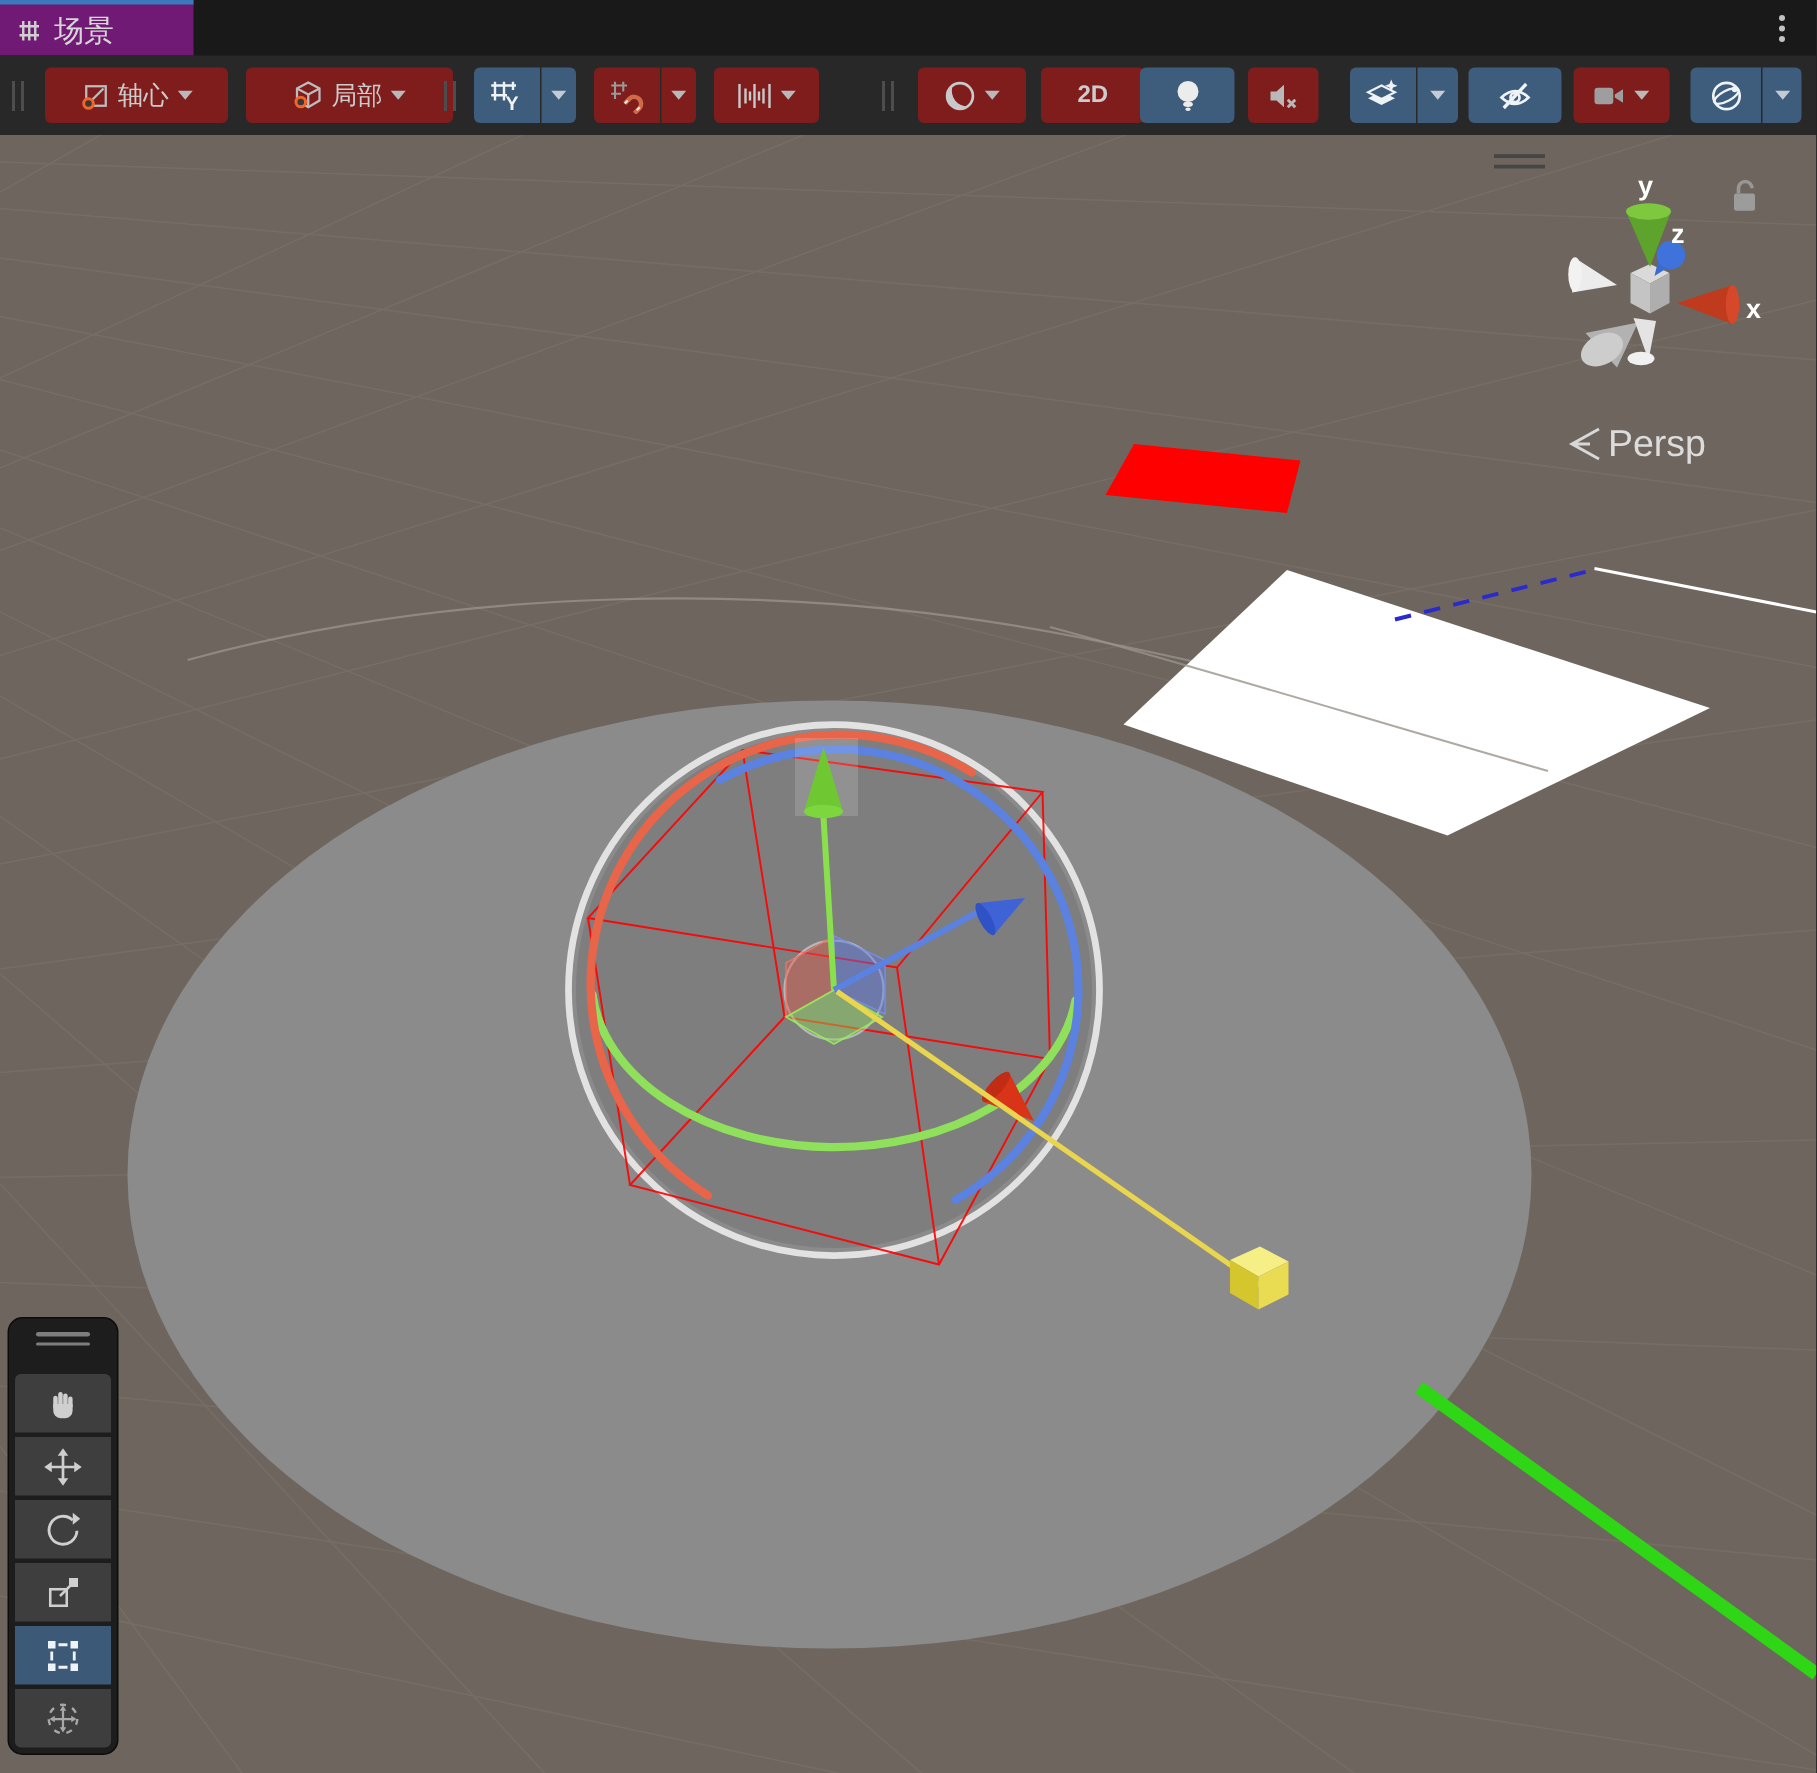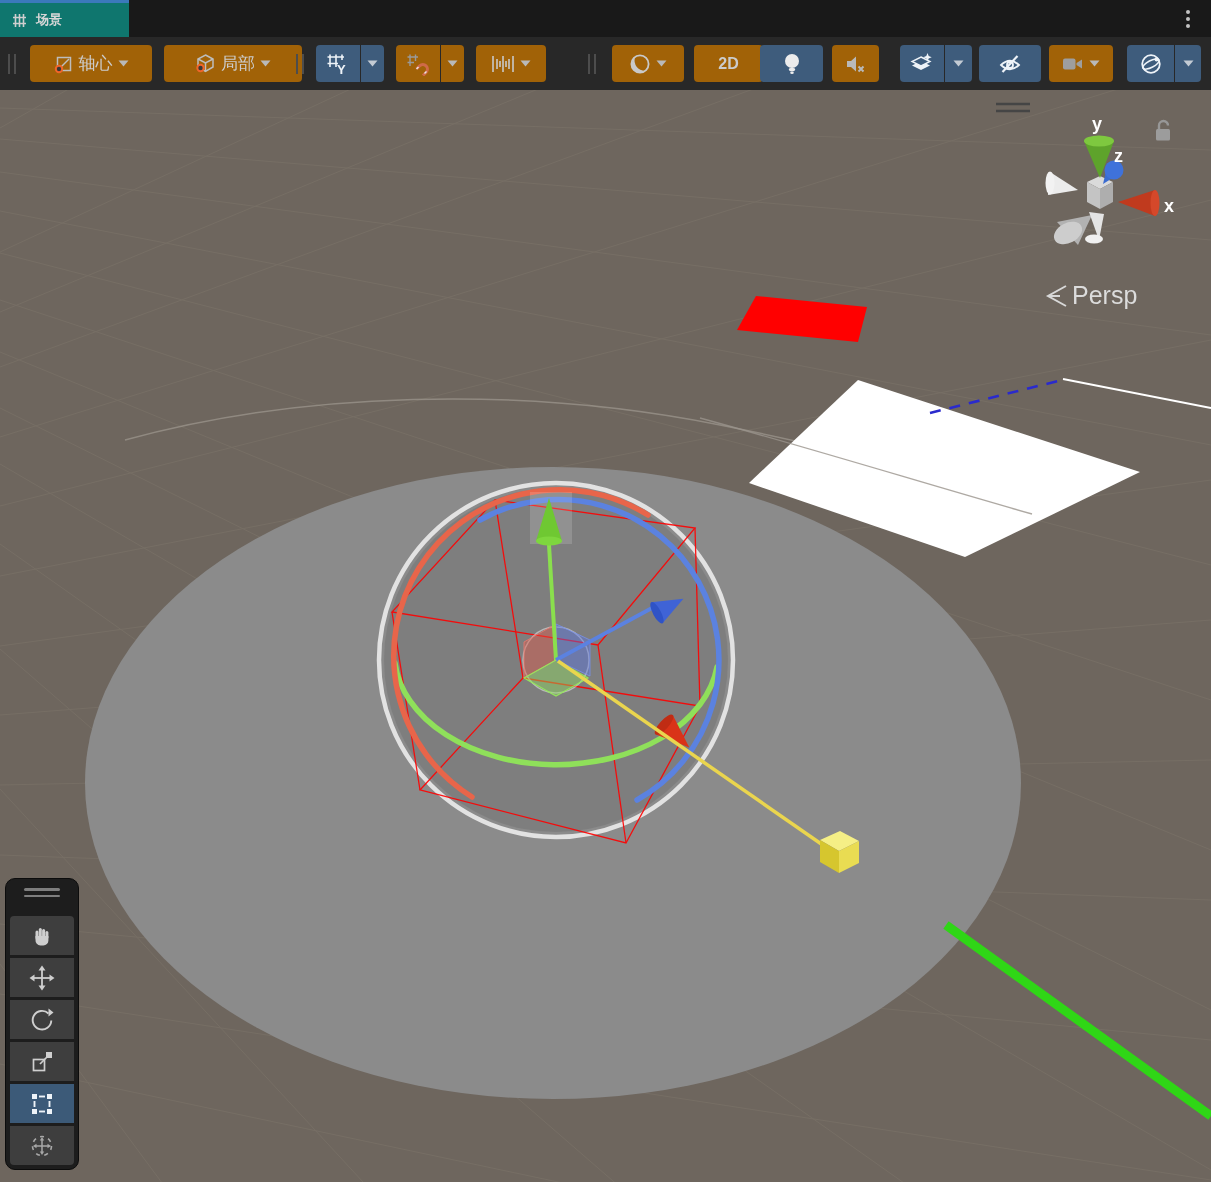--- a/index.html
+++ b/index.html
@@ -1,28 +1,28 @@
 <!DOCTYPE html>
 <html><head>
 <meta charset="utf-8">
 <style>
   html,body{margin:0;padding:0;background:#111;}
   .window{position:relative;width:1211px;height:1182px;overflow:hidden;
     font-family:"Liberation Sans",sans-serif;background:#191919;-webkit-user-select:none;user-select:none;}
   
   .tabbar{position:absolute;left:0;top:0;width:1211px;height:37px;background:#191919;}
-  .tab{position:absolute;left:0;top:0;width:129px;height:37px;background:#0f766e;
+  .tab{position:absolute;left:0;top:0;width:129px;height:37px;background:#701a75;
     border-top:3px solid #3b79bb;box-sizing:border-box;display:flex;align-items:center;
-    gap:8px;padding-left:11px;color:#d6d6d6;font-size:13px;font-weight:bold;}
+    gap:8px;padding-left:11px;color:#d6d6d6;font-size:20px;}
   .kebab{position:absolute;right:16px;top:7px;width:14px;height:24px;display:flex;
     flex-direction:column;align-items:center;justify-content:center;gap:3px;cursor:pointer;}
   .kebab i{width:4px;height:4px;border-radius:50%;background:#c2c2c2;display:block;}
   
   .toolbar{position:absolute;left:0;top:37px;width:1211px;height:53px;background:#282828;}
-  .tbtn{position:absolute;top:8px;height:37px;background:#a16207;border:none;border-radius:4px;
+  .tbtn{position:absolute;top:8px;height:37px;background:#7f1d1d;border:none;border-radius:4px;
     display:flex;align-items:center;justify-content:center;gap:5px;color:#cccccc;
     font-size:17px;font-family:inherit;cursor:pointer;padding:0;box-sizing:border-box;}
   .tbtn.blue{background:#3e5c7c;color:#e6edf4;}
   .grpL{border-radius:4px 0 0 4px;}
   .grpR{border-radius:0 4px 4px 0;}
   .sep{position:absolute;top:17px;width:12px;height:20px;display:flex;gap:4px;}
   .sep i{width:2px;height:20px;background:#4d4d4d;display:block;}
   .caret{display:block;}
   
   .viewport{position:absolute;left:0;top:90px;width:1211px;height:1092px;background:#6e665e;}

